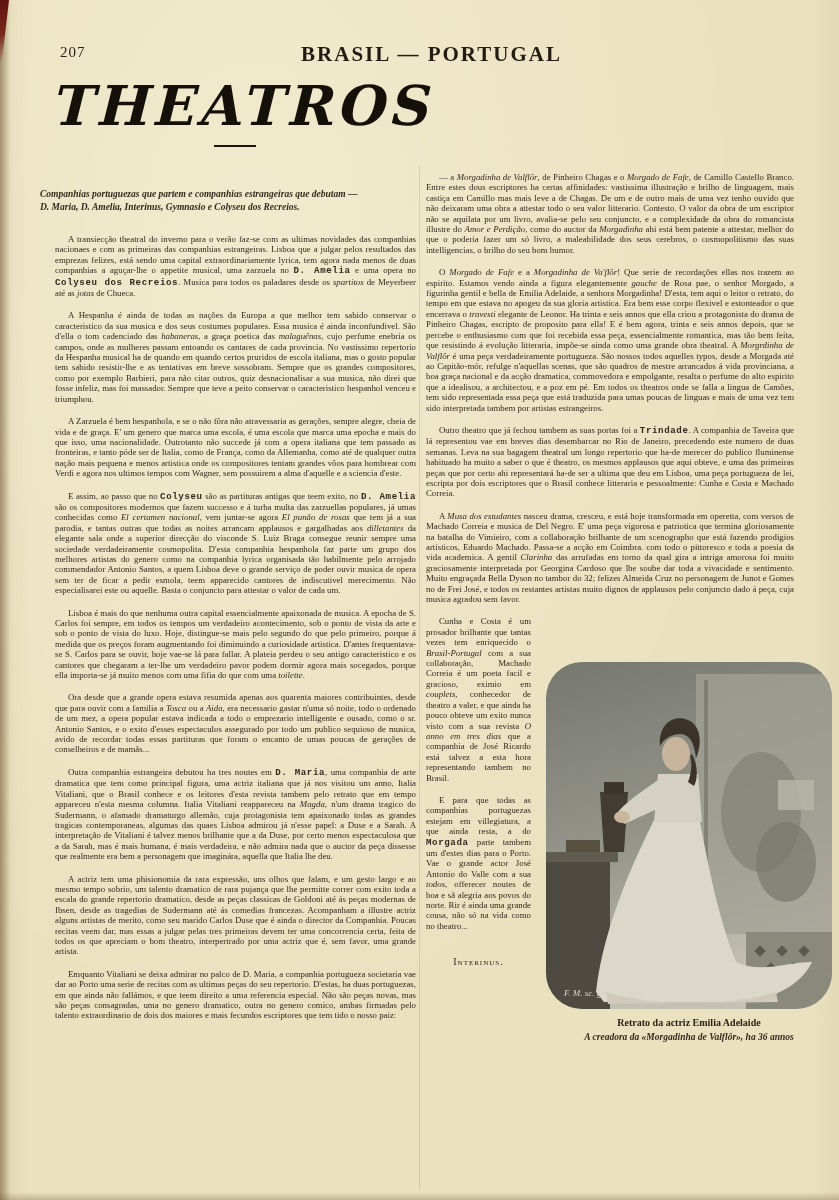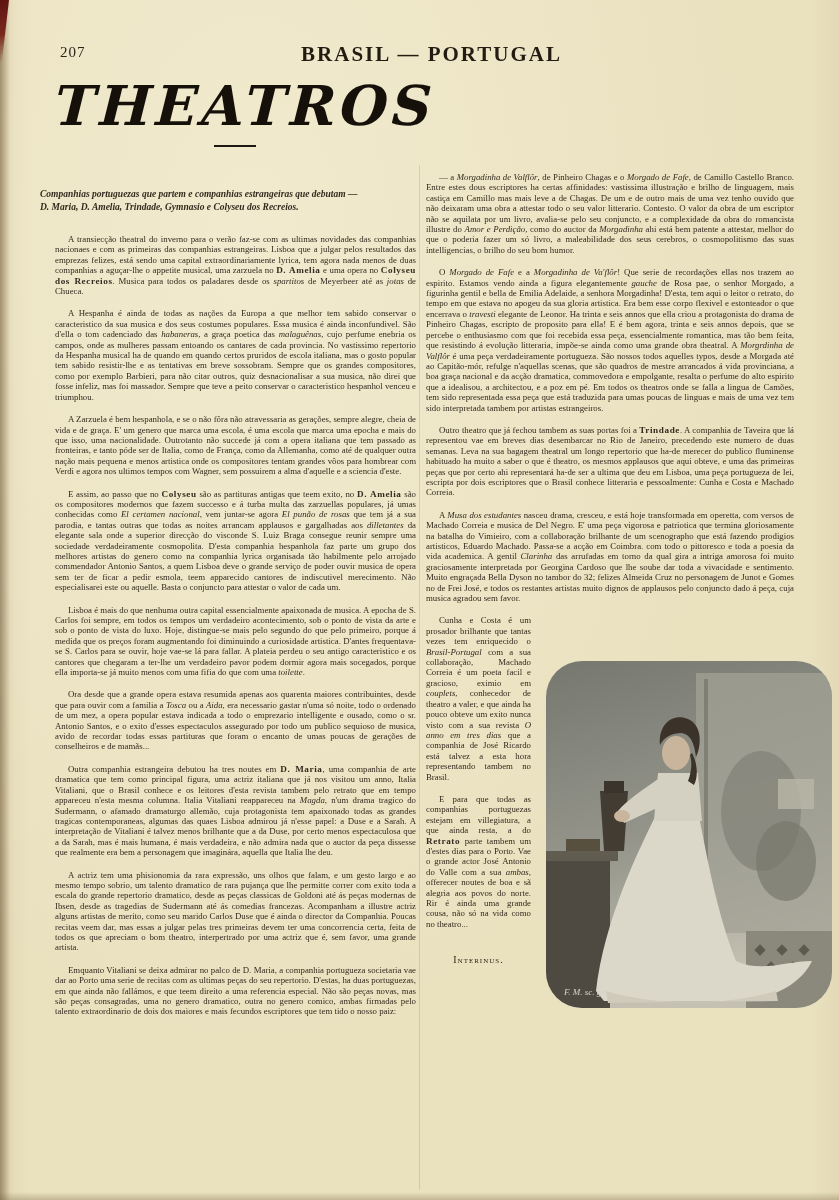--- a/index.html
+++ b/index.html
@@ -31,21 +31,21 @@
     display:inline-block;line-height:1.1;}
   .logo-rule{width:42px;height:2px;background:#1d1812;margin:8px auto 0 auto;}
 
   .subtitle{position:absolute;left:40px;top:188px;width:390px;text-align:left;
     font-style:italic;font-weight:bold;font-size:9.5px;line-height:13px;color:#342a1e;}
 
   .col{position:absolute;text-align:justify;font-size:8.8px;line-height:10.4px;color:#342a1f;}
   .left-col{left:55px;top:222px;width:361px;}
   .right-col{left:426px;top:160px;width:368px;}
   .para{margin:12px 0 1px 0;text-indent:13px;}
-  .para b.g, .subtitle b.g{font-family:Liberation Serif, serif;font-size:1.04em;letter-spacing:.6px;}
+  .para b.g, .subtitle b.g{font-family:Liberation Mono, monospace;font-size:1.04em;letter-spacing:.6px;}
   .col-rule{position:absolute;left:419px;top:165px;width:1px;height:1025px;background:rgba(110,92,58,.18);}
 
   .photo-fig{float:right;width:286px;margin:46px -38px 2px 15px;}
   .photo-frame{display:block;width:286px;height:347px;}
   .figcap1{margin-top:9px;text-align:center;font-weight:bold;font-size:10px;color:#2b2217;text-indent:0;}
   .figcap2{margin-top:3px;text-align:center;font-style:italic;font-weight:bold;font-size:9.5px;color:#342a1e;text-indent:0;}
 
   .byline{margin-top:26px;text-align:center;font-variant:small-caps;font-size:10px;
     letter-spacing:1px;color:#2e2519;}
 </style>
@@ -60,21 +60,21 @@
 <div class="pageno">207</div>
 <div class="masthead">BRASIL — PORTUGAL</div>
 
 <div class="logo-wrap">
   <span class="logo">THEATROS</span>
   <div class="logo-rule"></div>
 </div>
 
 <div class="subtitle">
   <span>Companhias portuguezas que partem e companhias estrangeiras que debutam —</span><br>
-  <span>D. Maria, D. Amelia, Trindade, Gymnasio e Colyseu dos Recreios.</span>
+  <span>D. Maria, D. Amelia, Interinus, Gymnasio e Colyseu dos Recreios.</span>
 </div>
 
 <div class="col left-col">
     <p class="para">A transiecção theatral do inverno para o verão faz-se com as ultimas novidades das companhias nacionaes e com as primeiras das companhias estrangeiras. Lisboa que a julgar pelos resultados das emprezas felizes, está sendo uma capital extraordinariamente lyrica, tem agora nada menos de duas companhias a aguçar-lhe o appetite musical, uma zarzuela no <b class="g">D. Amelia</b> e uma opera no <b class="g">Colyseu dos Recreios</b>. Musica para todos os paladares desde os <i>spartitos</i> de Meyerbeer até as <i>jotas</i> de Chueca.</p>
     <p class="para">A Hespanha é ainda de todas as nações da Europa a que melhor tem sabido conservar o caracteristico da sua musica e dos seus costumes populares. Essa musica é ainda inconfundivel. São d'ella o tom cadenciado das <i>habaneras</i>, a graça poetica das <i>malaguênas</i>, cujo perfume enebria os campos, onde as mulheres passam entoando os cantares de cada provincia. No vastissimo repertorio da Hespanha musical ha de quando em quando certos pruridos de escola italiana, mas o gosto popular tem sabido resistir-lhe e as tentativas em breve sossobram. Sempre que os grandes compositores, como por exemplo Barbieri, para não citar outros, quiz desnacionalisar a sua musica, não direi que fosse infeliz, mas foi massador. Sempre que teve a peito conservar o caracteristico hespanhol venceu e triumphou.</p>
     <p class="para">A Zarzuela é bem hespanhola, e se o não fôra não atravessaria as gerações, sempre alegre, cheia de vida e de graça. E' um genero que marca uma escola, é uma escola que marca uma epocha e mais do que isso, uma nacionalidade. Outrotanto não succede já com a opera italiana que tem passado as fronteiras, e tanto póde ser de Italia, como de França, como da Allemanha, como até de qualquer outra nação mais pequena e menos artistica onde os compositores tentam grandes vôos para hombrear com Verdi e agora nos ultimos tempos com Wagner, sem possuirem a alma d'aquelle e a sciencia d'este.</p>
     <p class="para">E assim, ao passo que no <b class="g">Colyseu</b> são as partituras antigas que teem exito, no <b class="g">D. Amelia</b> são os compositores modernos que fazem successo e á turba multa das zarzuellas populares, já umas conhecidas como <i>El certamen nacional</i>, vem juntar-se agora <i>El punão de rosas</i> que tem já a sua parodia, e tantas outras que todas as noites arrancam applausos e gargalhadas aos <i>dilletantes</i> da elegante sala onde a superior direcção do visconde S. Luiz Braga consegue reunir sempre uma sociedade verdadeiramente cosmopolita. D'esta companhia hespanhola faz parte um grupo dos melhores artistas do genero como na companhia lyrica organisada tão habilmente pelo arrojado commendador Antonio Santos, a quem Lisboa deve o grande serviço de poder ouvir musica de opera sem ter de ficar a pedir esmola, teem apparecido cantores de indiscutivel merecimento. Não especialisarei este ou aquelle. Basta o conjuncto para attestar o valor de cada um.</p>
     <p class="para">Lisboa é mais do que nenhuma outra capital essencialmente apaixonada de musica. A epocha de S. Carlos foi sempre, em todos os tempos um verdadeiro acontecimento, sob o ponto de vista da arte e sob o ponto de vista do luxo. Hoje, distingue-se mais pelo segundo do que pelo primeiro, porque á medida que os preços foram augmentando foi diminuindo a curiosidade artistica. D'antes frequentava-se S. Carlos para se ouvir, hoje vae-se lá para fallar. A plateia perdeu o seu antigo caracteristico e os cantores que chegaram a ter-lhe um verdadeiro pavor podem dormir agora mais socegados, porque ella importa-se já muito menos com uma fifia do que com uma <i>toilette</i>.</p>
     <p class="para">Ora desde que a grande opera estava resumida apenas aos quarenta maiores contribuintes, desde que para ouvir com a familia a <i>Tosca</i> ou a <i>Aida</i>, era necessario gastar n'uma só noite, todo o ordenado de um mez, a opera popular estava indicada a todo o emprezario intelligente e ousado, como o sr. Antonio Santos, e o exito d'esses espectaculos assegurado por todo um publico sequioso de musica, avido de recordar todas essas partituras que foram o encanto de umas poucas de gerações de conselheiros e de mamãs...</p>
     <p class="para">Outra companhia estrangeira debutou ha tres noutes em <b class="g">D. Maria</b>, uma companhia de arte dramatica que tem como principal figura, uma actriz italiana que já nos visitou um anno, Italia Vitaliani, que o Brasil conhece e os leitores d'esta revista tambem pelo retrato que em tempo appareceu n'esta mesma columna. Italia Vitaliani reappareceu na <i>Magda</i>, n'um drama tragico do Sudermann, o afamado dramaturgo allemão, cuja protagonista tem apaixonado todas as grandes tragicas contemporaneas, algumas das quaes Lisboa admirou já n'esse papel: a Duse e a Sarah. A interpretação de Vitaliani é talvez menos brilhante que a da Duse, por certo menos espectaculosa que a da Sarah, mas é mais humana, é mais verdadeira, e não admira nada que o auctor da peça dissesse que realmente era bem a personagem que imaginára, aquella que Italia lhe deu.</p>
@@ -132,20 +132,24 @@
           <path d="M112 118 C95 130 80 140 72 150 L78 162 C92 156 104 150 114 146 Z" fill="#d5d1c2"></path>
           <ellipse cx="76" cy="155" rx="8" ry="6" fill="#c9b49c"></ellipse>
 
           <ellipse cx="130" cy="92" rx="14" ry="17" fill="#c9b49c"></ellipse>
           <path d="M114 84 C112 62 128 52 142 58 C156 64 156 84 150 96 C148 80 144 74 136 72 C126 72 118 76 114 84 Z" fill="#3b332a"></path>
           <path d="M146 92 C152 104 152 116 148 124 L142 120 C146 110 146 100 144 94 Z" fill="#3b332a"></path>
 
           <text x="18" y="334" font-family="Liberation Serif, serif" font-style="italic" font-size="9" fill="#d8d4c6">F. M. sc. gr.</text>
         </g>
       </svg>
+      <figcaption>
+        <div class="figcap1">Retrato da actriz Emilia Adelaide</div>
+        <div class="figcap2">A creadora da «Morgadinha de Valflôr», ha 36 annos</div>
+      </figcaption>
     </figure>
     <p class="para">Cunha e Costa é um prosador brilhante que tantas vezes tem enriquecido o <i>Brasil-Portugal</i> com a sua collaboração, Machado Correia é um poeta facil e gracioso, eximio em <i>couplets</i>, conhecedor de theatro a valer, e que ainda ha pouco obteve um exito nunca visto com a sua revista <i>O anno em tres dias</i> que a companhia de José Ricardo está talvez a esta hora representando tambem no Brasil.</p>
     <div>
-        <p class="para">E para que todas as companhias portuguezas estejam em villegiatura, a que ainda resta, a do <b class="g">Retrato</b> parte tambem um d'estes dias para o Porto. Vae o grande actor José Antonio do Valle com a sua <i>ambas</i>, offerecer noutes de boa e sã alegria aos povos do norte. Rir é ainda uma grande cousa, não só na vida como no theatro...</p>
+        <p class="para">E para que todas as companhias portuguezas estejam em villegiatura, a que ainda resta, a do <b class="g">Morgada</b> parte tambem um d'estes dias para o Porto. Vae o grande actor José Antonio do Valle com a sua <i>todos</i>, offerecer noutes de boa e sã alegria aos povos do norte. Rir é ainda uma grande cousa, não só na vida como no theatro...</p>
       </div>
     <div class="byline">Interinus.</div>
   </div>
 </div>
 
 </body></html>

